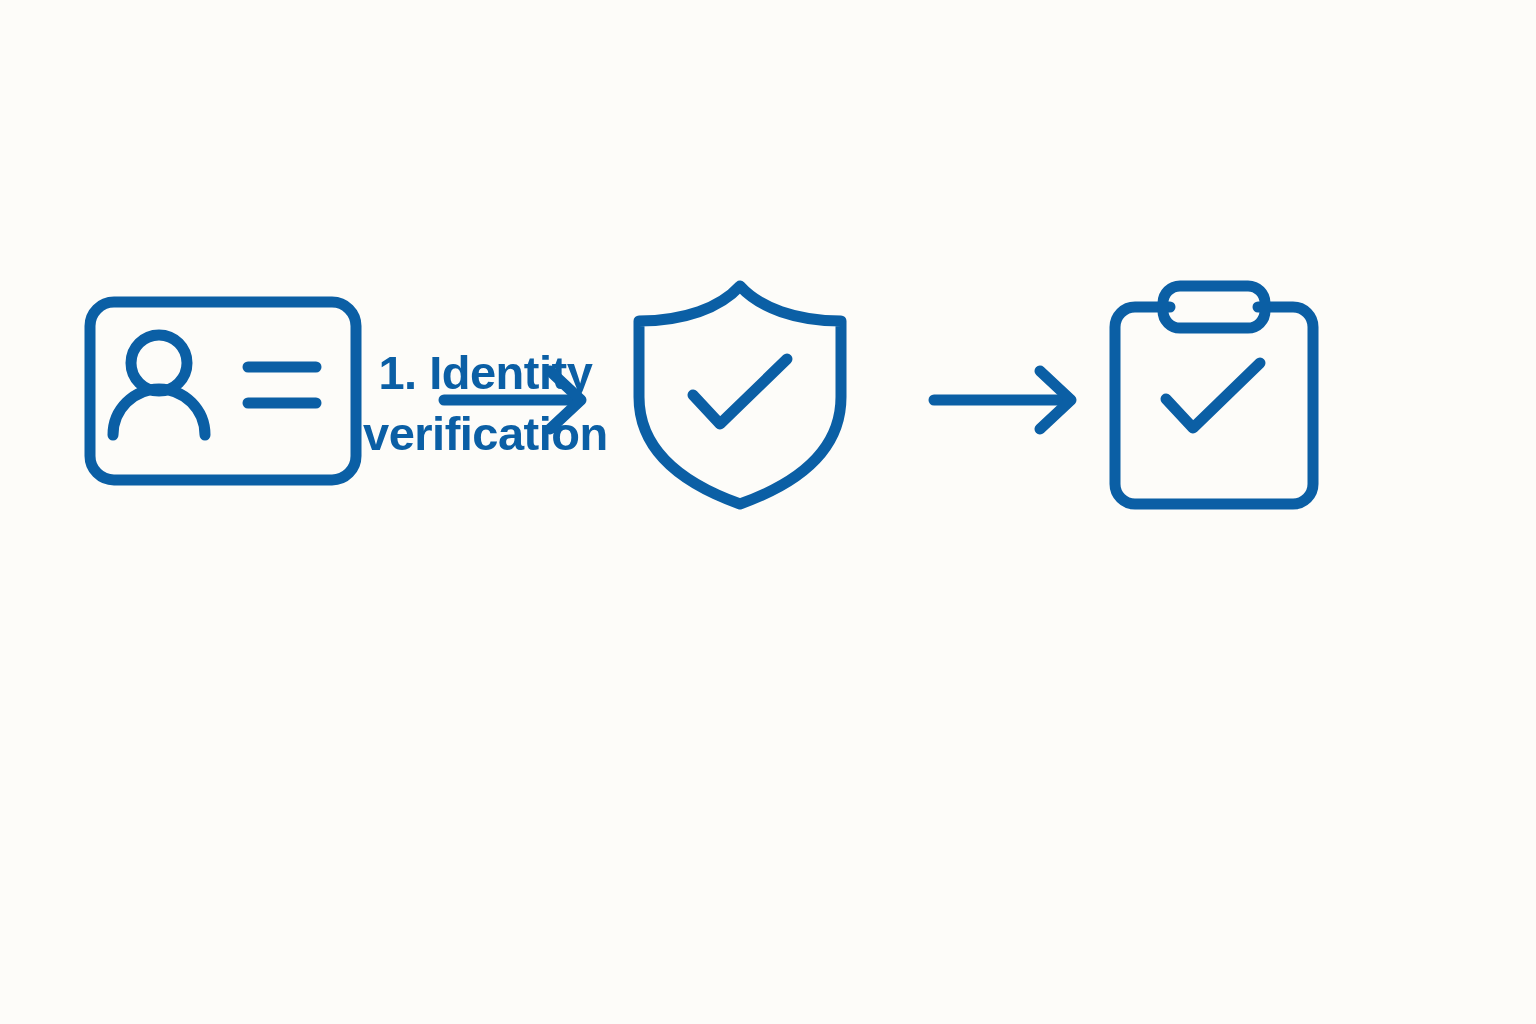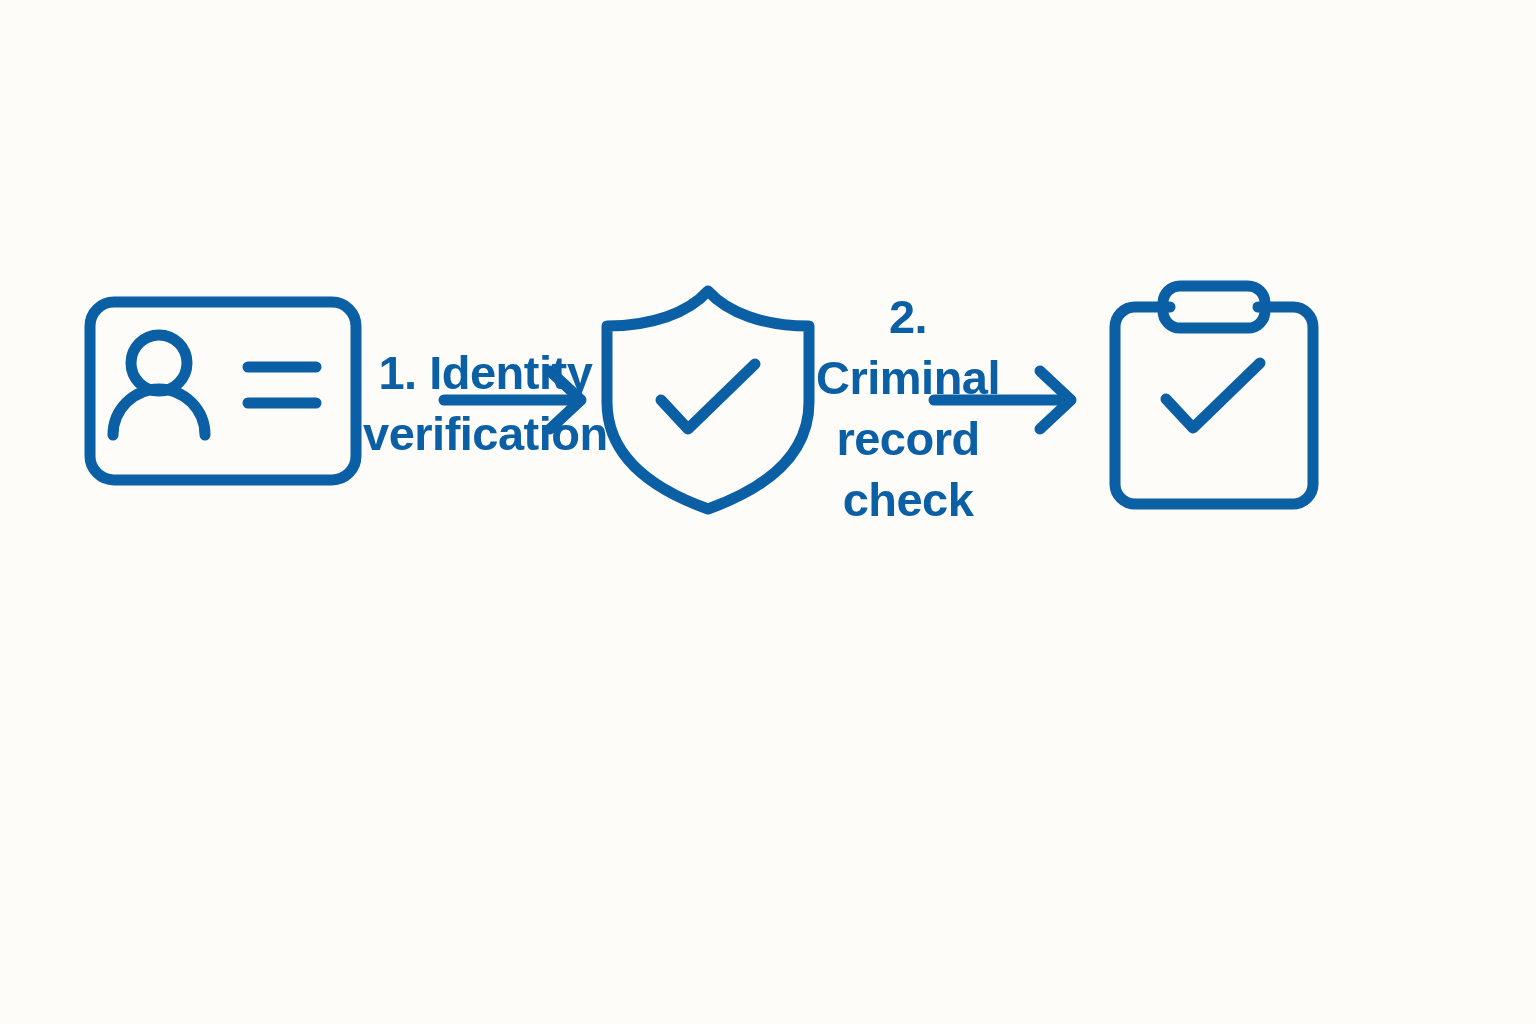--- a/index.html
+++ b/index.html
@@ -121,22 +121,20 @@
                      L 7 118
                      C 7 172, 52 205, 108 225
                      C 164 205, 209 172, 209 118
                      L 209 42
                      C 164 42, 128 29, 108 7 Z"></path>
 
             <polyline points="61,116 88,145 155,80"></polyline>
           </g>
         </svg>
       </div>
-      <div class="step-label">2. Criminal
-record check</div>
     </div>
 
     <div class="arrow arrow-2">
       <svg width="170" height="70" viewBox="0 0 170 70">
         <g fill="none" stroke="#0b5fa5" stroke-width="11" stroke-linecap="round" stroke-linejoin="round">
           <line x1="16" y1="35" x2="152" y2="35"></line>
           <polyline points="122,6 153,35 122,64"></polyline>
         </g>
       </svg>
     </div>

